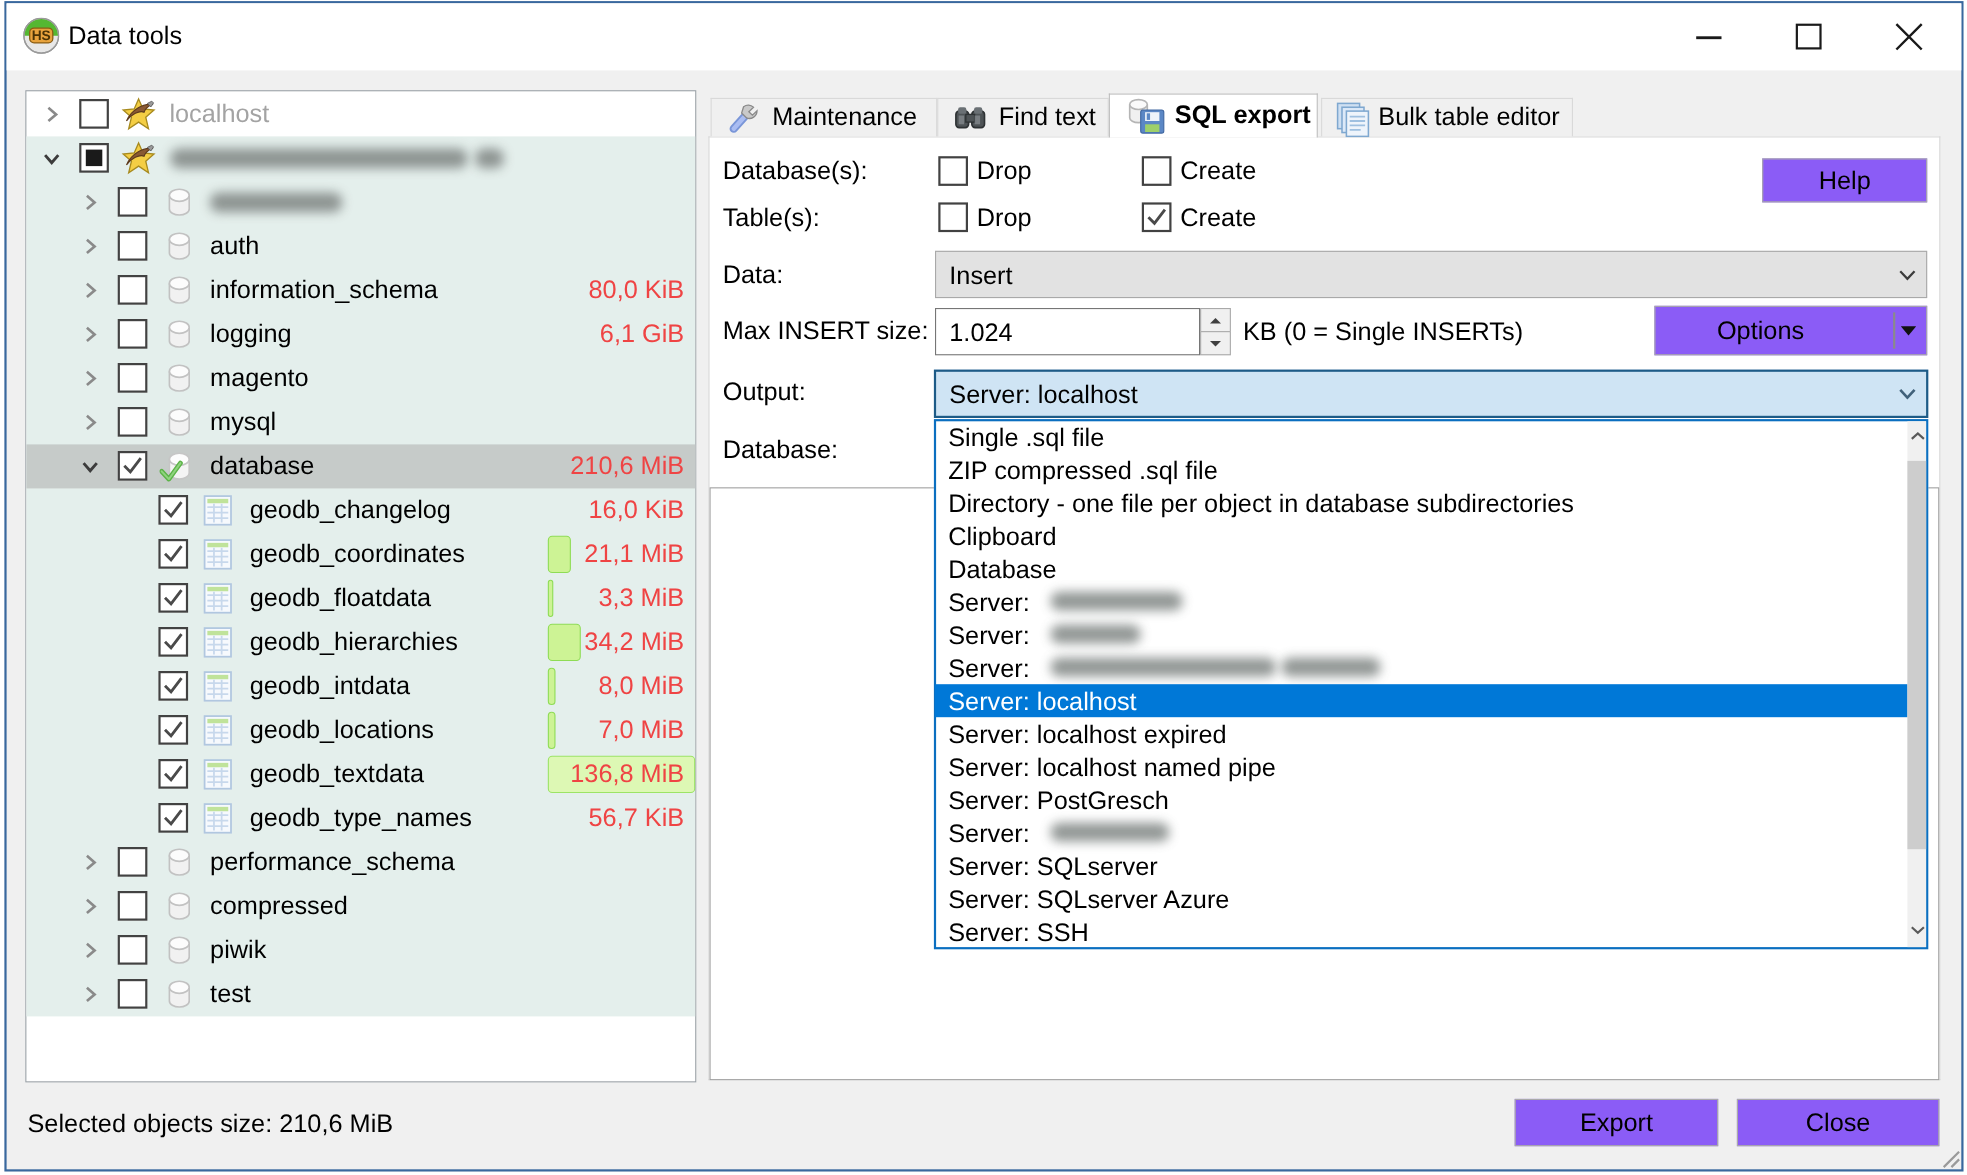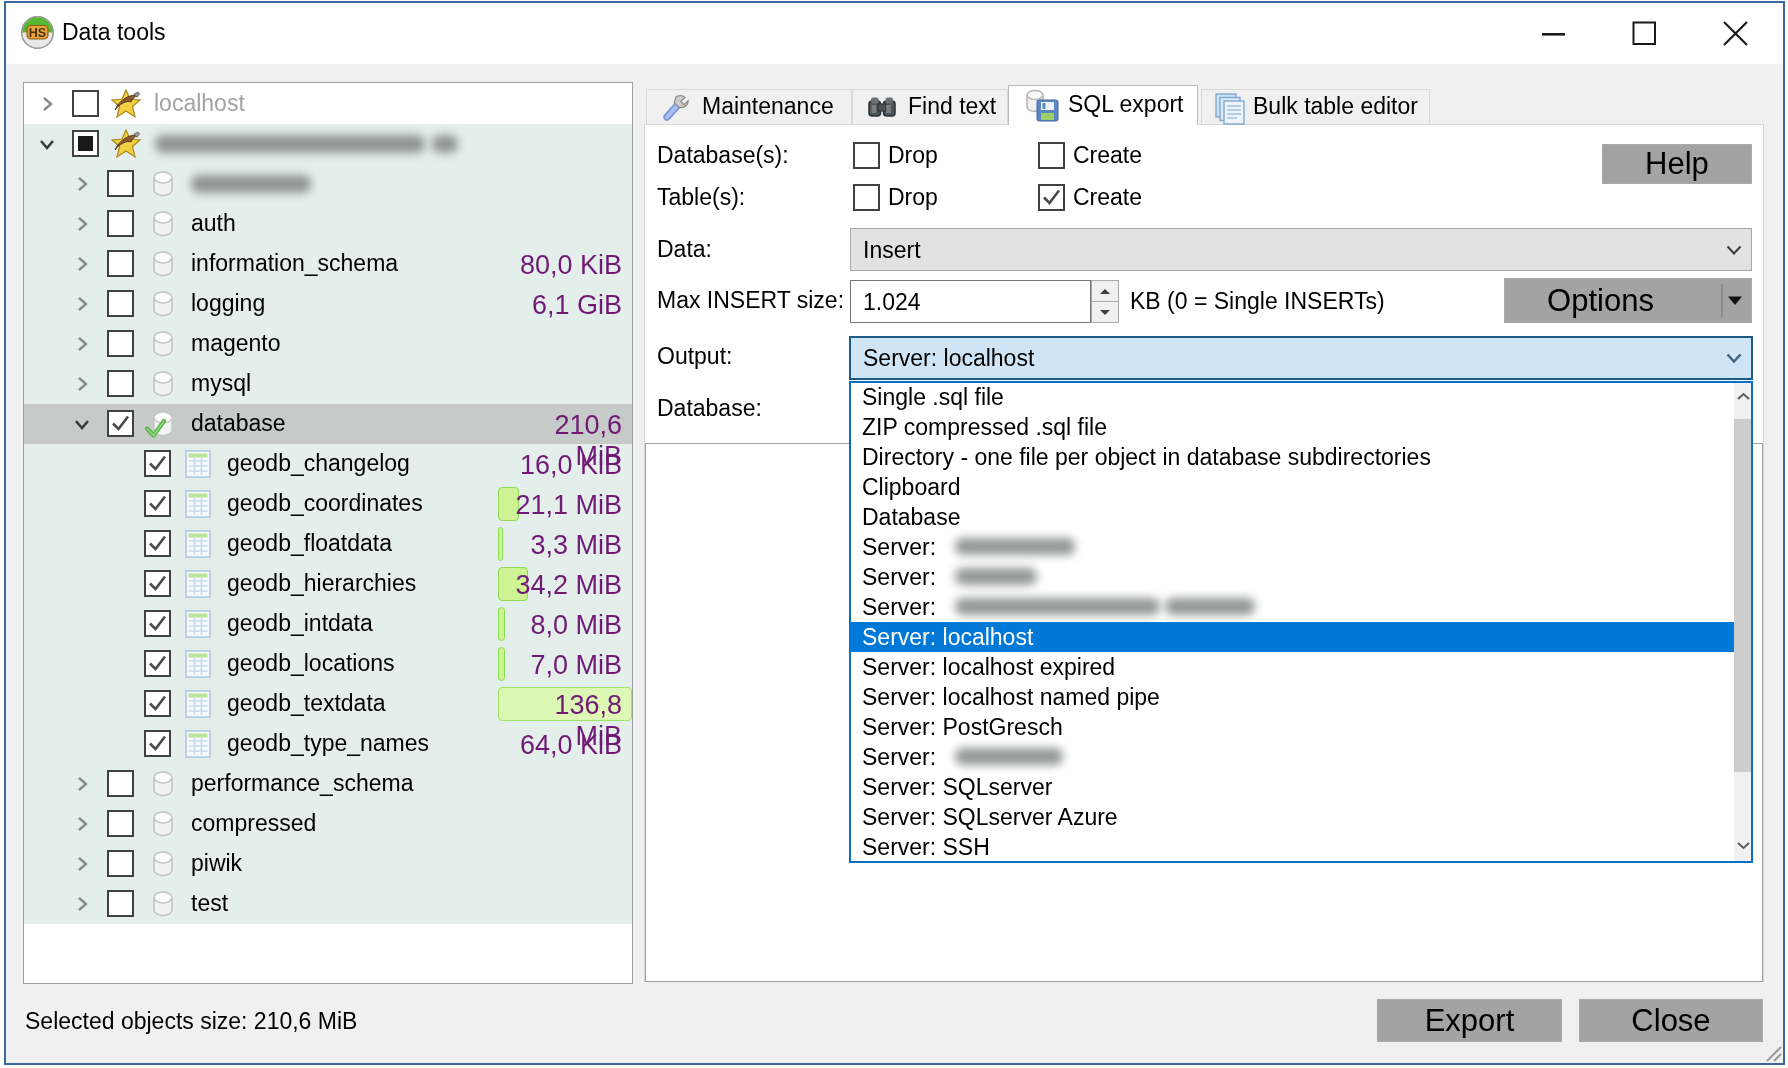--- a/index.html
+++ b/index.html
@@ -5,23 +5,23 @@
 html,body { width:1788px; height:1068px; font-family:"Liberation Sans", sans-serif; }
 body { position:relative; background:#ffffff; overflow:hidden; }
 #win { position:absolute; left:4px; top:1px; width:1781px; height:1064px;
   border:2px solid #39689e; background:#f0f0f0; }
 #titlebar { position:absolute; left:6px; top:3px; width:1777px; height:61px; background:#ffffff; }
 .abs { position:absolute; }
 .txt { position:absolute; font-size:23px; color:#000; white-space:nowrap; }
 .gray { color:#a3a3a3; }
 .cb { position:absolute; width:27px; height:27px; border:2px solid #424242; background:#fff; }
 .chev { position:absolute; }
-.sizetxt { position:absolute; font-size:27px; color:#701a75; text-align:right; width:120px; }
+.sizetxt { position:absolute; font-size:23px; color:#ef4444; text-align:right; width:120px; }
 .blur { position:absolute; background:#7f8583; border-radius:8px; filter:blur(5px); opacity:.85; }
-.btn { position:absolute; background:#a3a3a3; border:1px solid #a9a9a9; font-size:31px;
+.btn { position:absolute; background:#8b5cf6; border:1px solid #a9a9a9; font-size:23px;
   display:flex; align-items:center; justify-content:center; color:#000; }
 .tab { position:absolute; top:89px; height:35px; background:#f0f0f0; border:1px solid #d9d9d9;
   border-bottom:none; }
 .ddi { position:absolute; left:851px; width:882px; height:30px; font-size:23px; color:#000;
   line-height:30px; padding-left:11px; white-space:nowrap; }
 </style></head><body>
 <div id="win"></div>
 <div id="titlebar"></div>
 
 <svg class="abs" style="left:21px;top:16px" width="33" height="33" viewBox="0 0 33 33">
@@ -233,21 +233,21 @@
     <svg width="23" height="23" viewBox="0 0 23 23" style="position:absolute;left:0;top:0">
       <path d="M4 11.5 L9.5 17 L19 4.5" fill="none" stroke="#4a4a4a" stroke-width="2.6"></path>
     </svg>
   </div>
 <svg class="abs" style="left:184px;top:729px" width="28" height="30" viewBox="0 0 28 30">
     <rect x="2" y="2" width="24" height="26" fill="#f6f9fd" stroke="#b1c7e0" stroke-width="1.6"></rect>
     <rect x="4.5" y="4.5" width="19" height="4" fill="#c0e39a"></rect>
     <path d="M4.5 12 h19 M4.5 17 h19 M4.5 22 h19 M10.5 9 v17 M17.5 9 v17" stroke="#c7d8ec" stroke-width="1.6" fill="none"></path>
   </svg>
 <div class="txt" style="left:227px;top:730px">geodb_type_names</div>
-<div class="sizetxt" style="left:502px;top:730px;">64,0 KiB</div>
+<div class="sizetxt" style="left:502px;top:730px;">56,7 KiB</div>
 <svg class="chev" style="left:73px;top:775px" width="18" height="18" viewBox="0 0 18 18">
     <path d="M6 3 L13 9 L6 15" fill="none" stroke="#8a8a8a" stroke-width="2.4"></path>
   </svg>
 <div class="cb" style="left:107px;top:770px"></div>
 <svg class="abs" style="left:151px;top:770px" width="24" height="28" viewBox="0 0 24 28">
     <path d="M3 7.5 L3 20 a9 5.5 0 0 0 18 0 L21 7.5" fill="#f1f1f1" stroke="#c2c2c2" stroke-width="1.5"></path>
     <ellipse cx="12" cy="7.5" rx="9" ry="5.5" fill="#fcfcfc" stroke="#c2c2c2" stroke-width="1.5"></ellipse>
   </svg>
 <div class="txt" style="left:191px;top:770px">performance_schema</div>
 <svg class="chev" style="left:73px;top:815px" width="18" height="18" viewBox="0 0 18 18">
@@ -300,21 +300,21 @@
   </svg>
 <div class="txt" style="left:908px;top:93px;">Find text</div>
 <svg class="abs" style="left:1024px;top:88px" width="36" height="36" viewBox="0 0 36 36">
     <path d="M3 7 L3 19 a8 4.5 0 0 0 16 0 L19 7" fill="#f0f0f0" stroke="#b5b5b5" stroke-width="1.5"></path>
     <ellipse cx="11" cy="7" rx="8" ry="4.5" fill="#fafafa" stroke="#b5b5b5" stroke-width="1.5"></ellipse>
     <rect x="13" y="12" width="21" height="21" rx="2" fill="#5b87c5" stroke="#3f66a0" stroke-width="1"></rect>
     <rect x="17" y="14" width="13" height="8" fill="#eef3fa"></rect>
     <rect x="17" y="25" width="13" height="7" fill="#9ed06a"></rect>
     <rect x="18.5" y="15" width="3" height="6" fill="#5b87c5"></rect>
   </svg>
-<div class="txt" style="left:1068px;top:91px;">SQL export</div>
+<div class="txt" style="left:1068px;top:91px;font-weight:bold;">SQL export</div>
 <svg class="abs" style="left:1213px;top:91px" width="34" height="34" viewBox="0 0 34 34">
     <rect x="3" y="3" width="20" height="23" fill="#cfe0f2" stroke="#7fa8d0" stroke-width="1.4"></rect>
     <rect x="7" y="6.5" width="20" height="23" fill="#dce9f8" stroke="#7fa8d0" stroke-width="1.4"></rect>
     <rect x="11" y="10" width="20" height="23" fill="#eef4fb" stroke="#7fa8d0" stroke-width="1.4"></rect>
     <path d="M14 15 h14 M14 19 h14 M14 23 h14 M14 27 h10" stroke="#9fc0e0" stroke-width="1.6"></path>
   </svg>
 <div class="txt" style="left:1253px;top:93px;">Bulk table editor</div>
 <div class="txt" style="left:657px;top:142px;">Database(s):</div>
 <div class="txt" style="left:657px;top:184px;">Table(s):</div>
 <div class="txt" style="left:657px;top:236px;">Data:</div>

